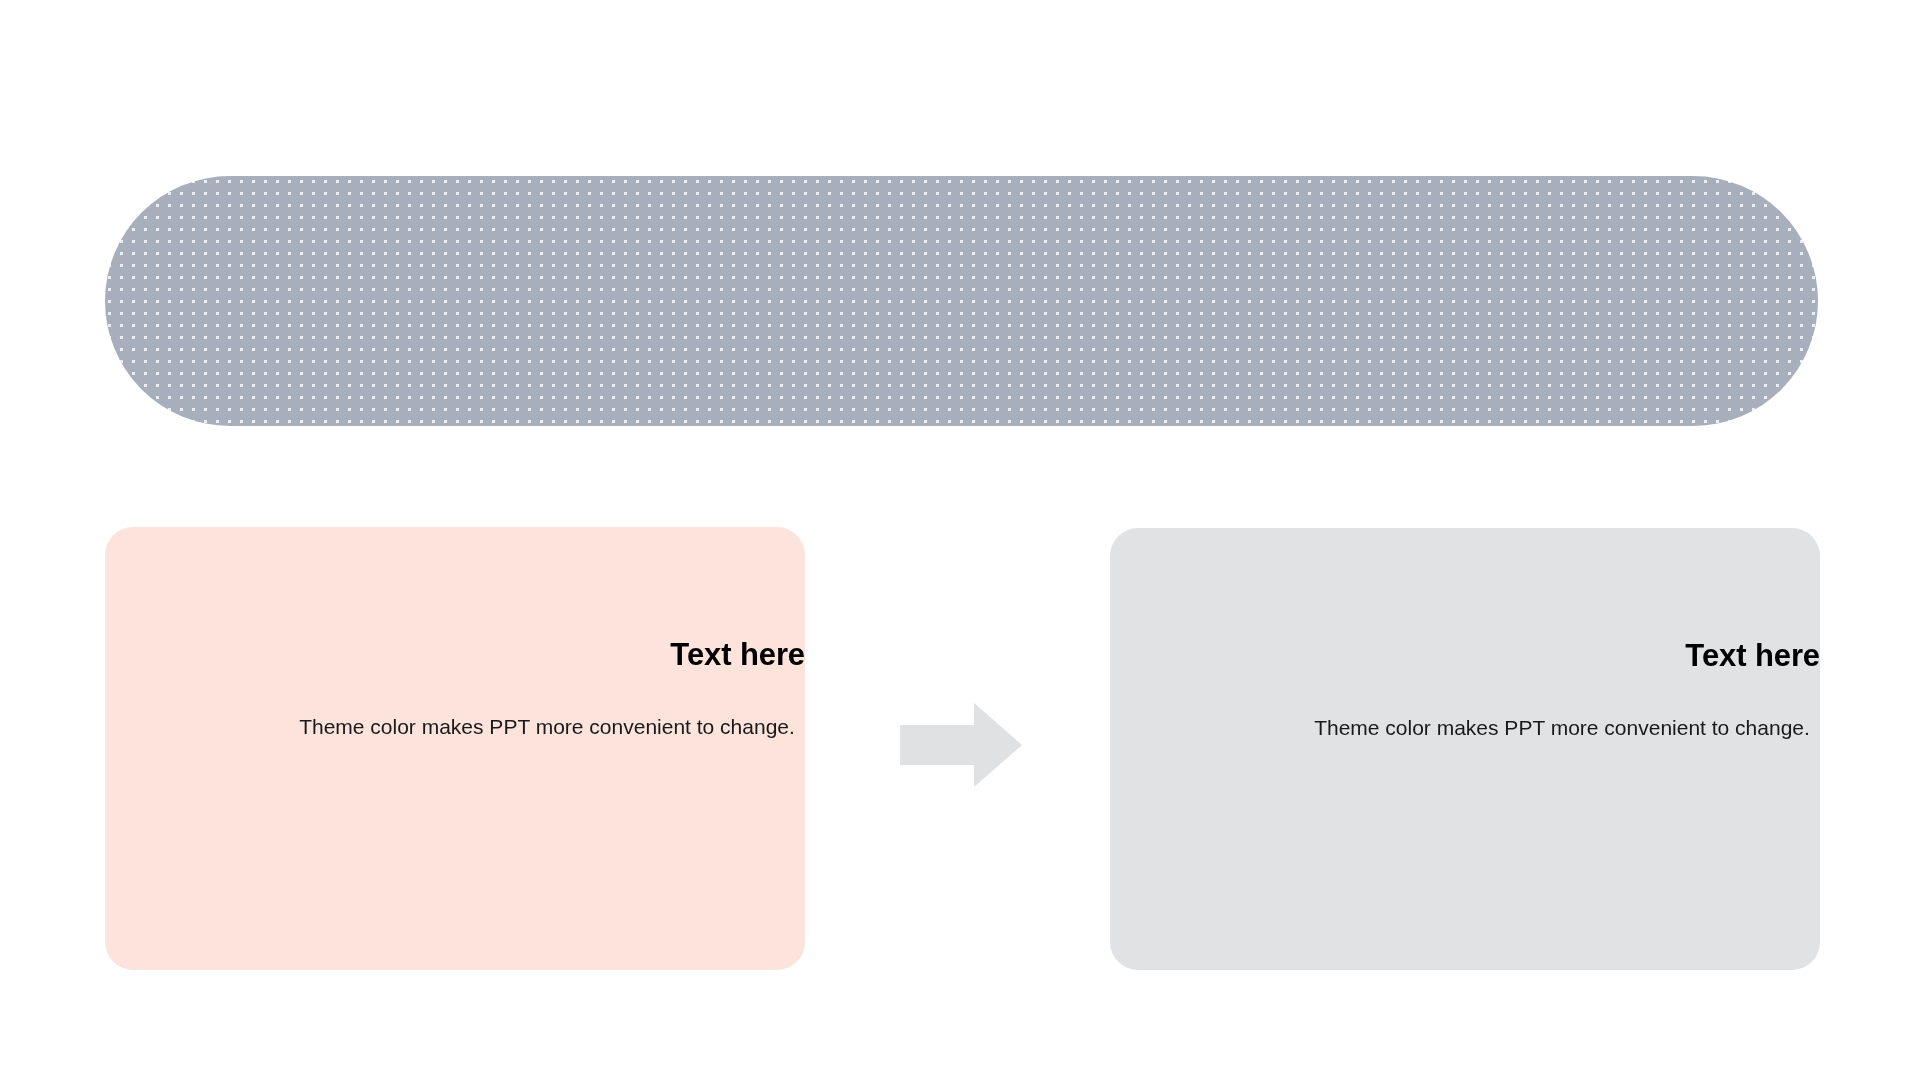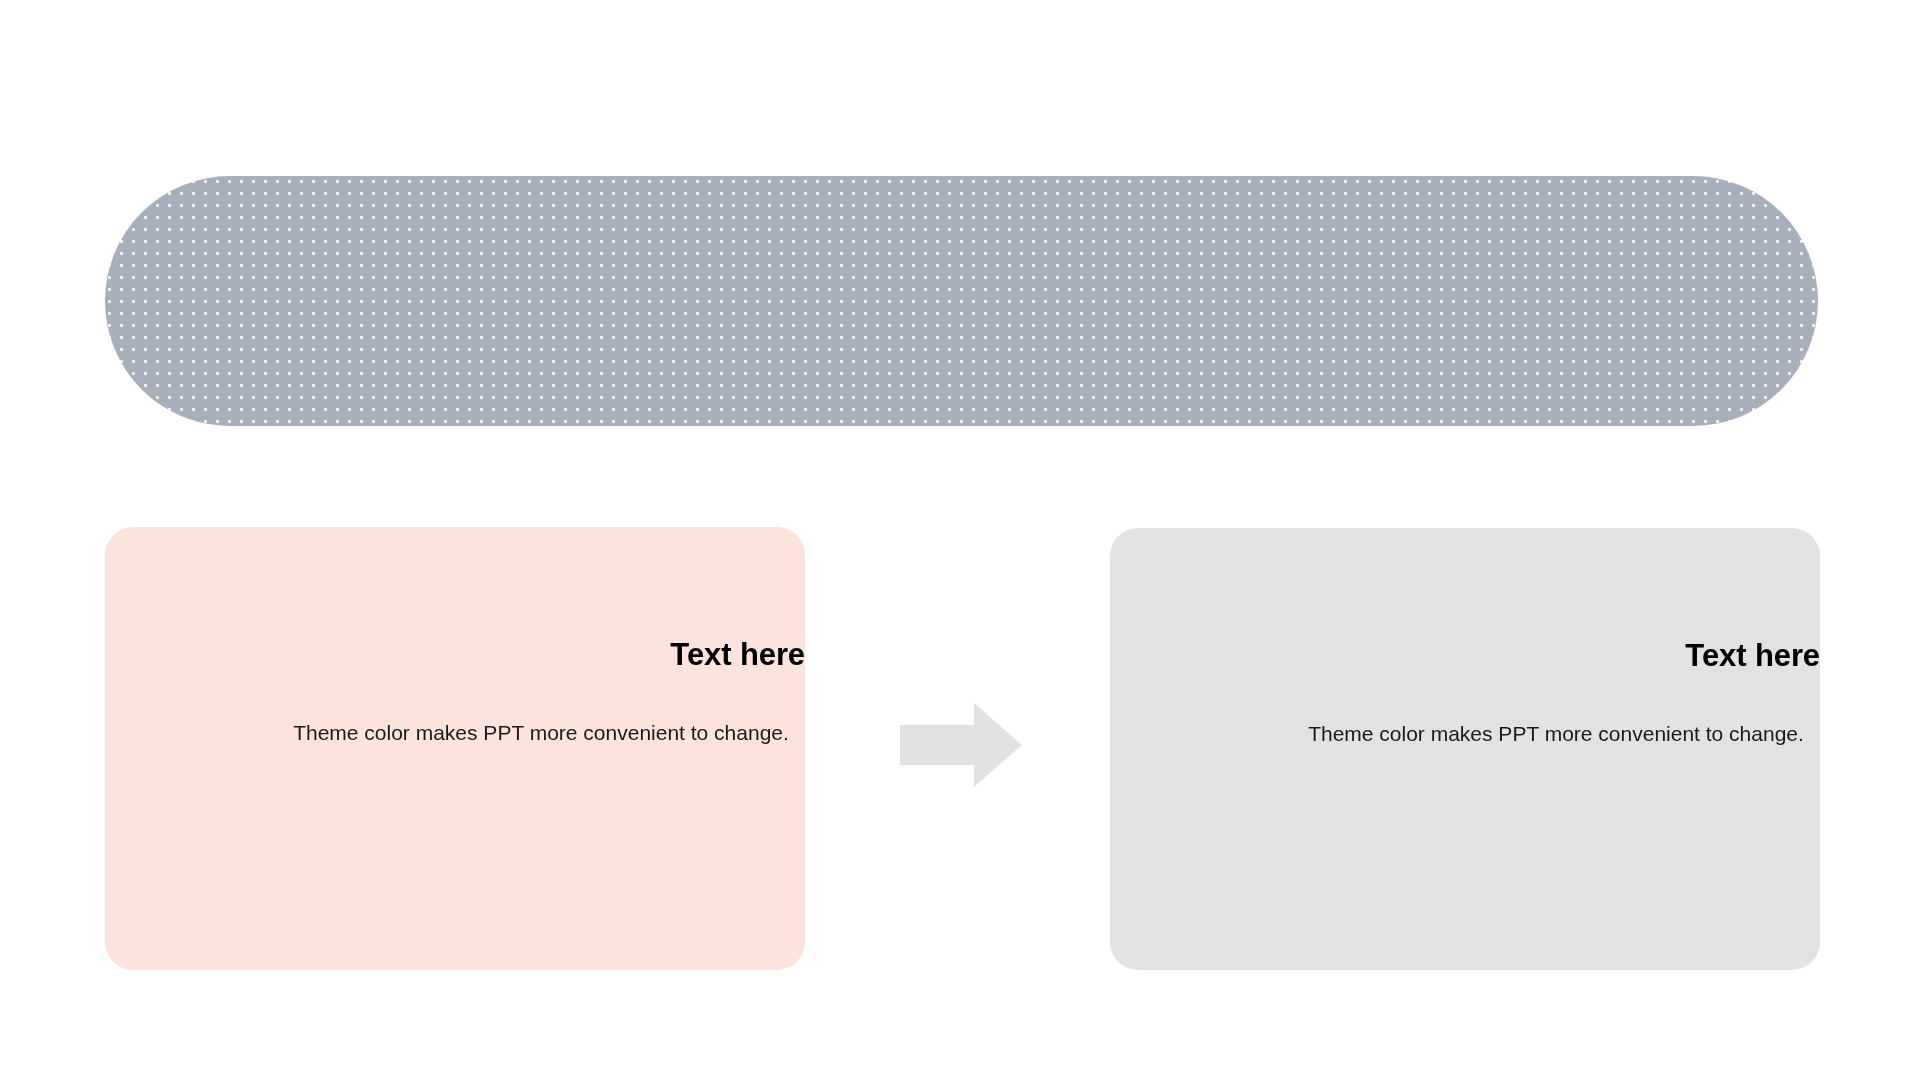--- a/index.html
+++ b/index.html
@@ -70,21 +70,21 @@
     padding-top: 110px;
     font-size: 31px;
     font-weight: 700;
     line-height: 1.15;
     color: #000000;
     text-align: center;
     letter-spacing: -0.1px;
   }
 
   .card-body {
-    margin: 14px;
+    margin: 8px;
     padding-top: 28px;
     width: 500px;
     font-size: 21px;
     font-weight: 400;
     line-height: 1.72;
     color: #1a1a1a;
     text-align: center;
   }
 
   

